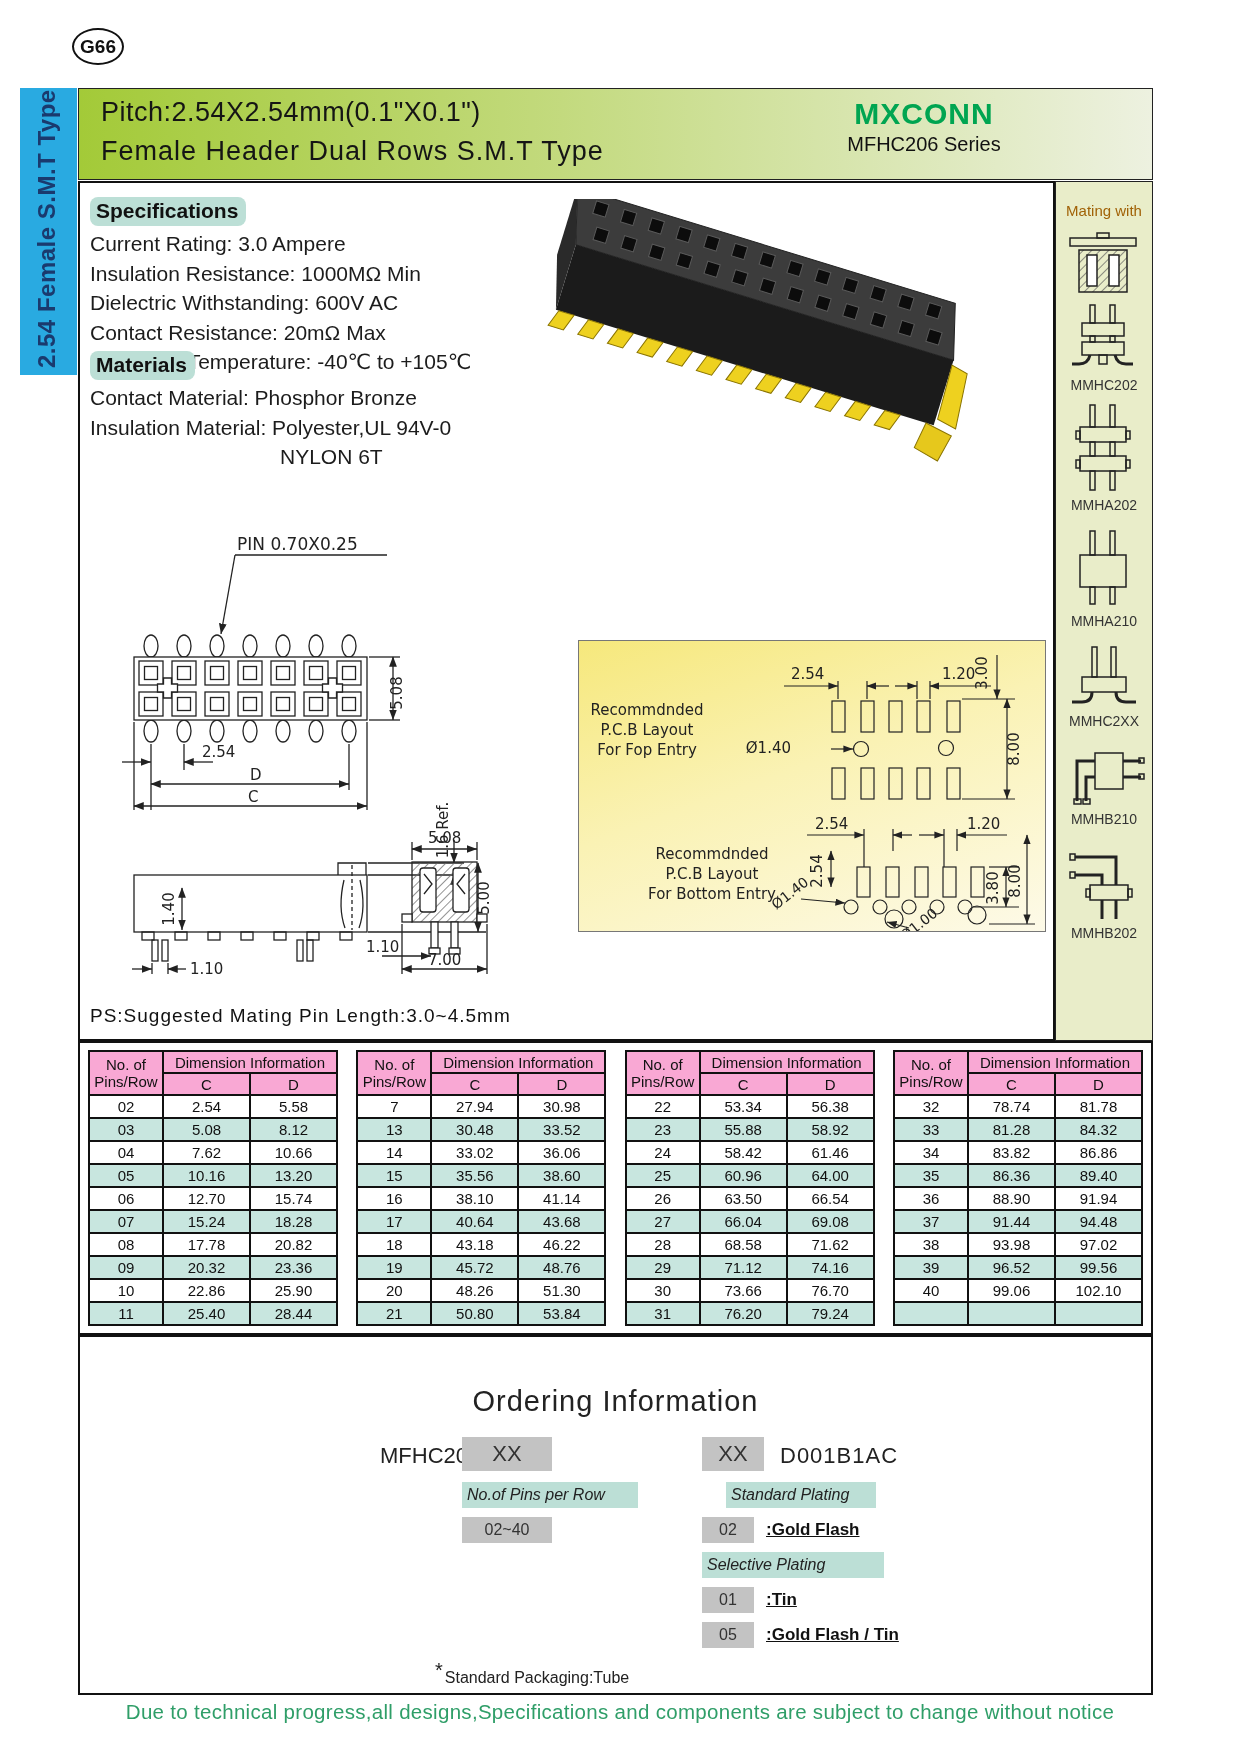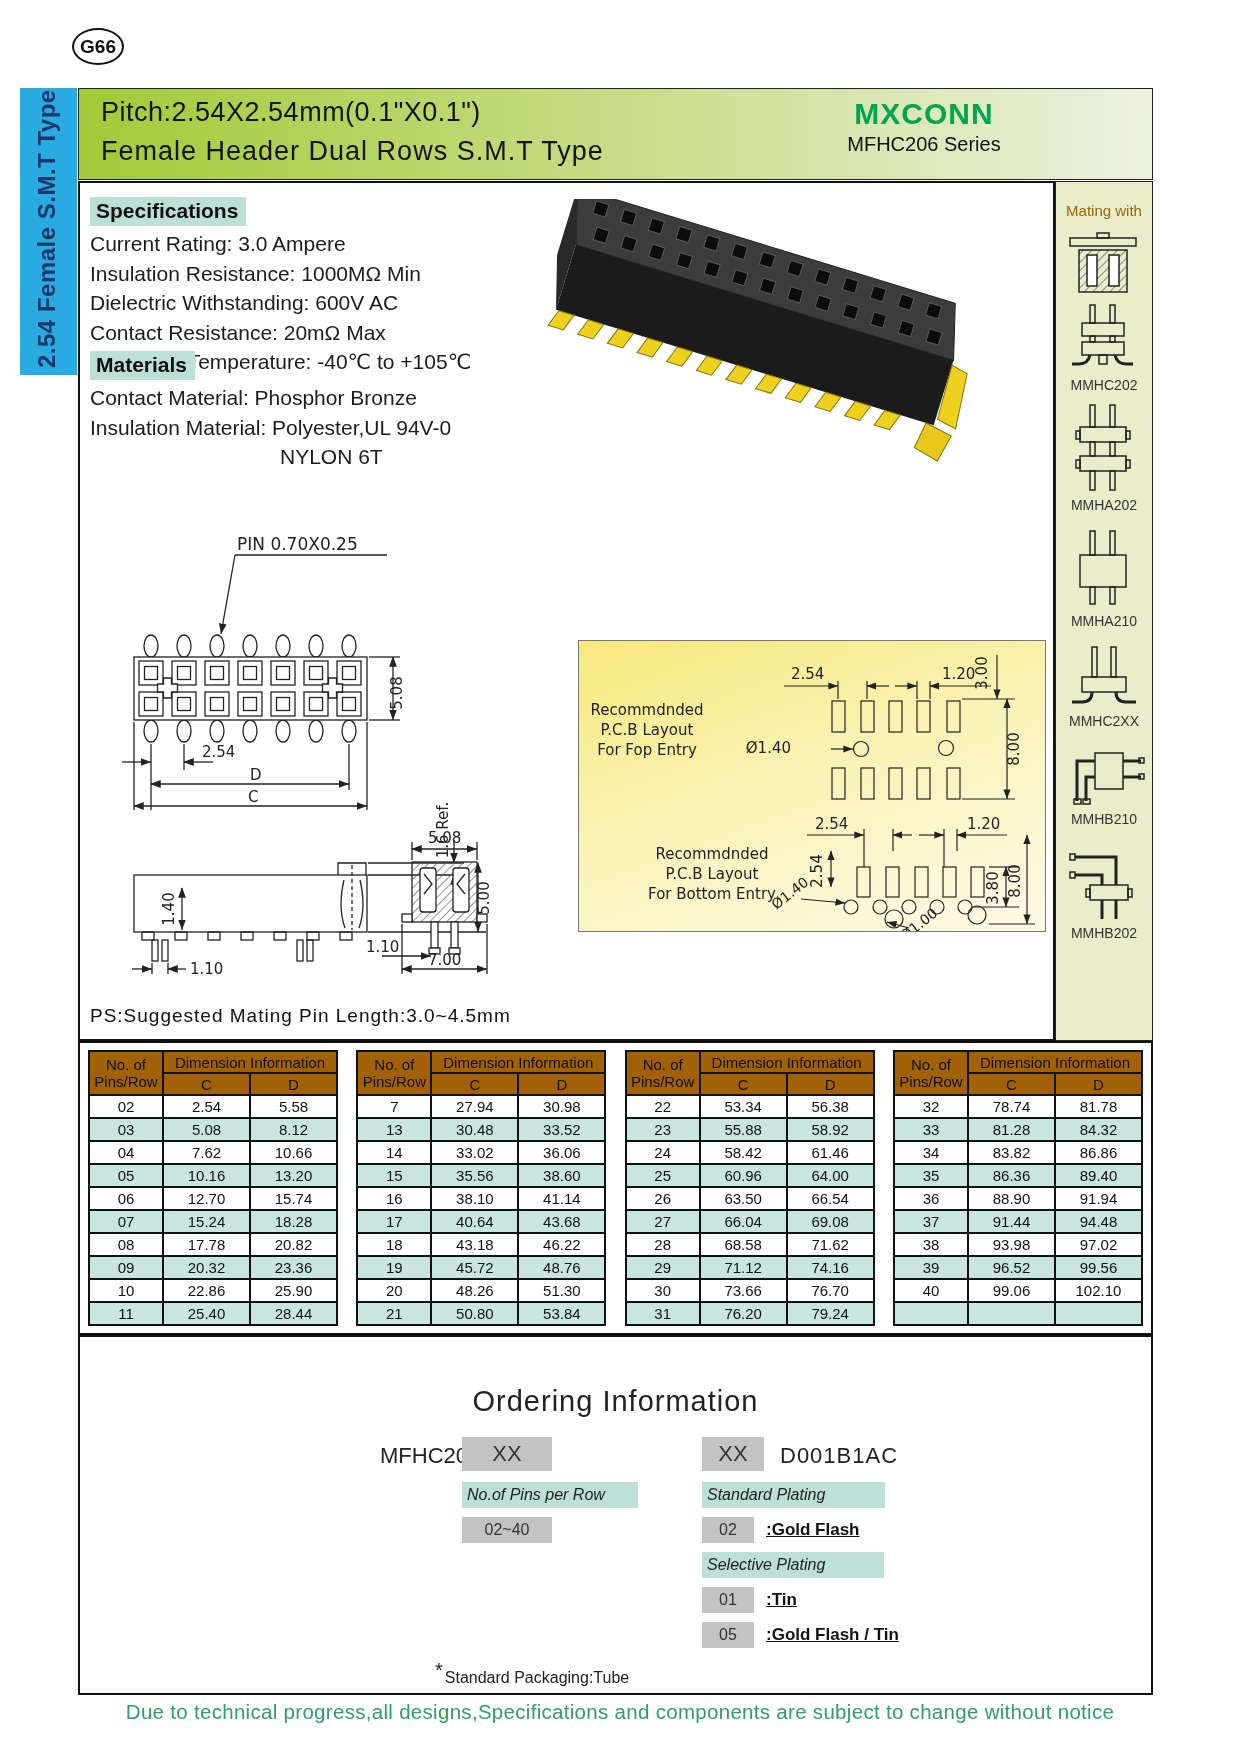--- a/index.html
+++ b/index.html
@@ -20,21 +20,21 @@
            background: linear-gradient(90deg, #a3ca38 0%, #c3da7e 45%, #edf1e0 100%); }
   .hb-line1 { position: absolute; left: 22px; top: 8px;  font-size: 27px; color: #151515; letter-spacing: 0.5px; }
   .hb-line2 { position: absolute; left: 22px; top: 47px; font-size: 27px; color: #151515; letter-spacing: 1px; }
   .brand-block { position: absolute; left: 740px; top: 8px; width: 210px; text-align: center; }
   .brand { font-size: 30px; font-weight: bold; color: #00a551; letter-spacing: 1px; }
   .series { font-size: 20px; color: #111; margin-top: 2px; }
 
   .main-box { position: absolute; left: 78px; top: 181px; width: 977px; height: 860px;
               border: 2px solid #111; background: #fff; }
   .sec-head { position: absolute; background: #bcdfd6; color: #111; font-size: 21px; font-weight: bold;
-              padding: 2px 8px 3px 6px; }
+              padding: 2px 8px 3px 6px; border-radius: 8px; }
   .spec-lines { position: absolute; left: 10px; top: 46px; font-size: 21px; color: #1c1c1c; line-height: 29.5px; }
   .mat-lines  { position: absolute; left: 10px; top: 200px; font-size: 21px; color: #1c1c1c; line-height: 29.5px; }
   .mat-indent { padding-left: 190px; }
 
   .tech-svg { position: absolute; left: 2px; top: 339px; }
   .product-svg { position: absolute; left: 400px; top: 16px; }
   .dwg-note { position: absolute; left: 10px; top: 822px; font-size: 19px; color: #111; letter-spacing: 1px; }
 
   .pcb-box { position: absolute; left: 498px; top: 457px; width: 468px; height: 292px;
              border: 1px solid #777;
@@ -47,21 +47,21 @@
   .mating-head { margin-top: 20px; font-size: 15px; color: #a16207; }
   .mate-label { font-size: 14px; color: #333; margin: 4px 0 2px 0; }
   .mating-bar svg { flex: none; }
 
   .table-box { position: absolute; left: 78px; top: 1041px; width: 1075px; height: 294px;
                border: 2px solid #111; display: flex; justify-content: space-between;
                padding: 7px 8px; background: #fff; }
   table.dim-table { border-collapse: collapse; width: 250px; table-layout: fixed; }
   .dim-table th, .dim-table td { border: 2px solid #111; font-size: 15px; font-weight: normal;
                text-align: center; color: #111; padding: 0; height: 23px; }
-  .dim-table thead th { background: #a16207; height: 22px; }
+  .dim-table thead th { background: #f9a8d4; height: 22px; }
   .dim-table th.pins-h { width: 74px; }
   .dim-table tbody tr:nth-child(even) td { background: #c8e6df; }
 
   .ordering-box { position: absolute; left: 78px; top: 1335px; width: 1075px; height: 360px;
                   border: 2px solid #111; background: #fff; }
   .ord-title { position: absolute; left: 0; top: 48px; width: 100%; text-align: center;
                font-size: 29px; color: #222; letter-spacing: 1px; }
   .ord-prefix { position: absolute; left: 300px; top: 106px; font-size: 22px; color: #222; }
   .gray-box { position: absolute; background: #c3c3c3; color: #333; display: flex;
               align-items: center; justify-content: center; }
@@ -769,21 +769,21 @@
   </div>
 
   <div class="ordering-box">
     <div class="ord-title">Ordering Information</div>
     <div class="ord-prefix">MFHC206 -</div>
     <div class="gray-box" style="left:382px; top:100px; width:90px; height:34px; font-size:22px;">XX</div>
     <div class="gray-box" style="left:622px; top:100px; width:62px; height:34px; font-size:22px;">XX</div>
     <div class="ord-suffix">D001B1AC</div>
     <div class="teal-label" style="left:382px; top:145px; width:176px; height:26px;">No.of Pins per Row</div>
     <div class="gray-box" style="left:382px; top:180px; width:90px; height:26px; font-size:16px;">02~40</div>
-    <div class="teal-label" style="left:622px; top:145px; width:183px; height:26px;">Standard Plating</div>
+    <div class="teal-label" style="left:646px; top:145px; width:150px; height:26px;">Standard Plating</div>
     <div class="gray-box" style="left:622px; top:180px; width:52px; height:26px; font-size:16px;">02</div>
     <div class="ord-value" style="left:686px; top:183px;">:Gold Flash</div>
     <div class="teal-label" style="left:622px; top:215px; width:182px; height:26px;">Selective Plating</div>
     <div class="gray-box" style="left:622px; top:250px; width:52px; height:26px; font-size:16px;">01</div>
     <div class="ord-value" style="left:686px; top:253px;">:Tin</div>
     <div class="gray-box" style="left:622px; top:285px; width:52px; height:26px; font-size:16px;">05</div>
     <div class="ord-value" style="left:686px; top:288px;">:Gold Flash / Tin</div>
     <div class="ord-pack"><span class="star">*</span><span>Standard Packaging:Tube</span></div>
   </div>
 

